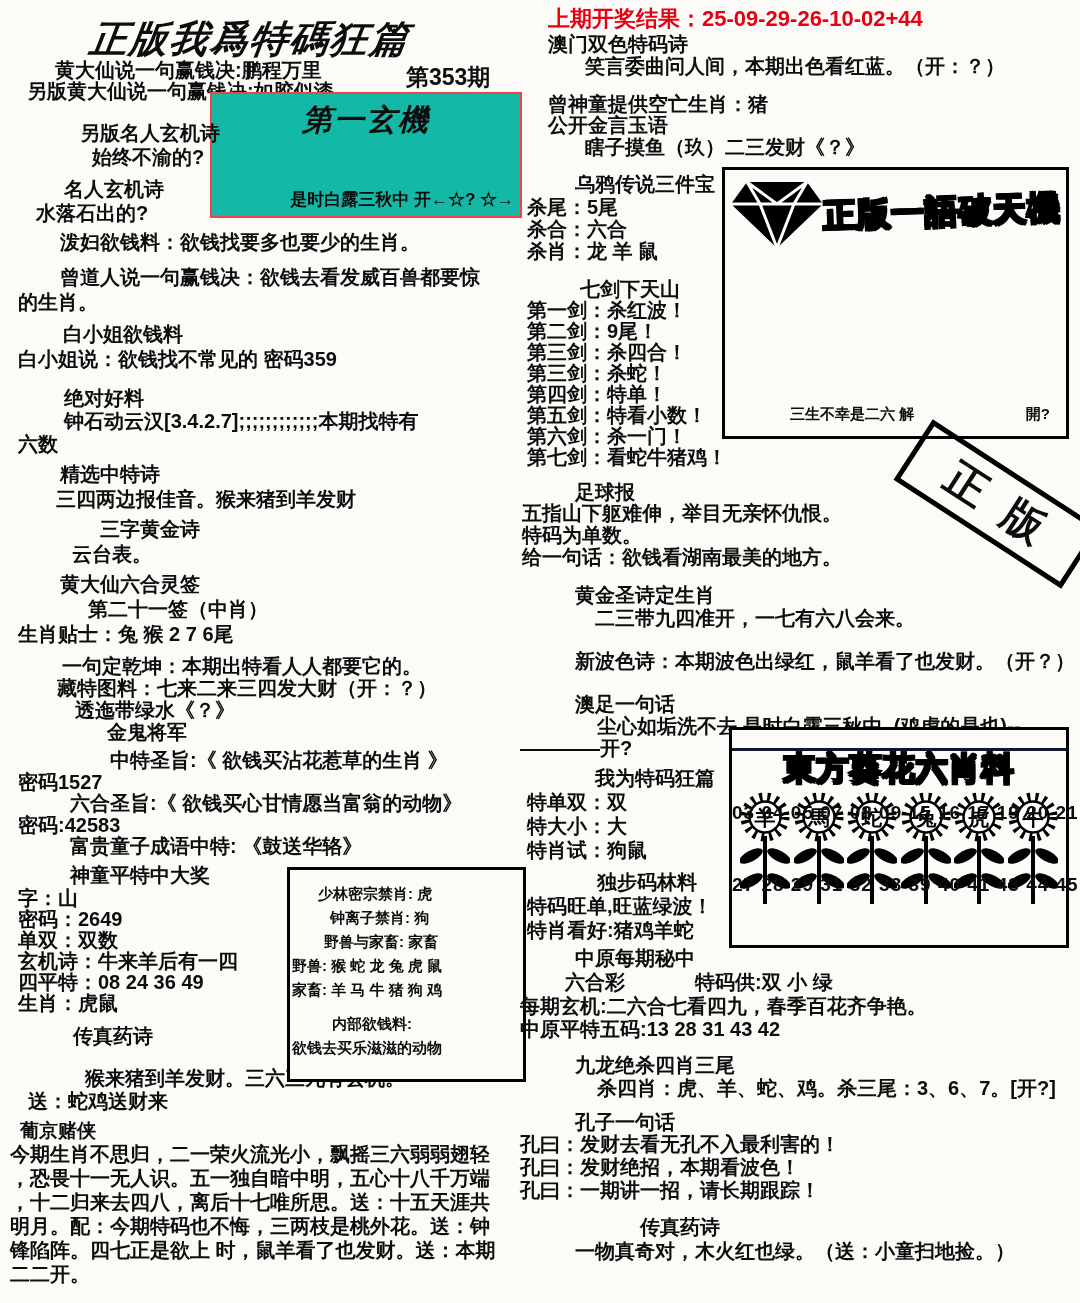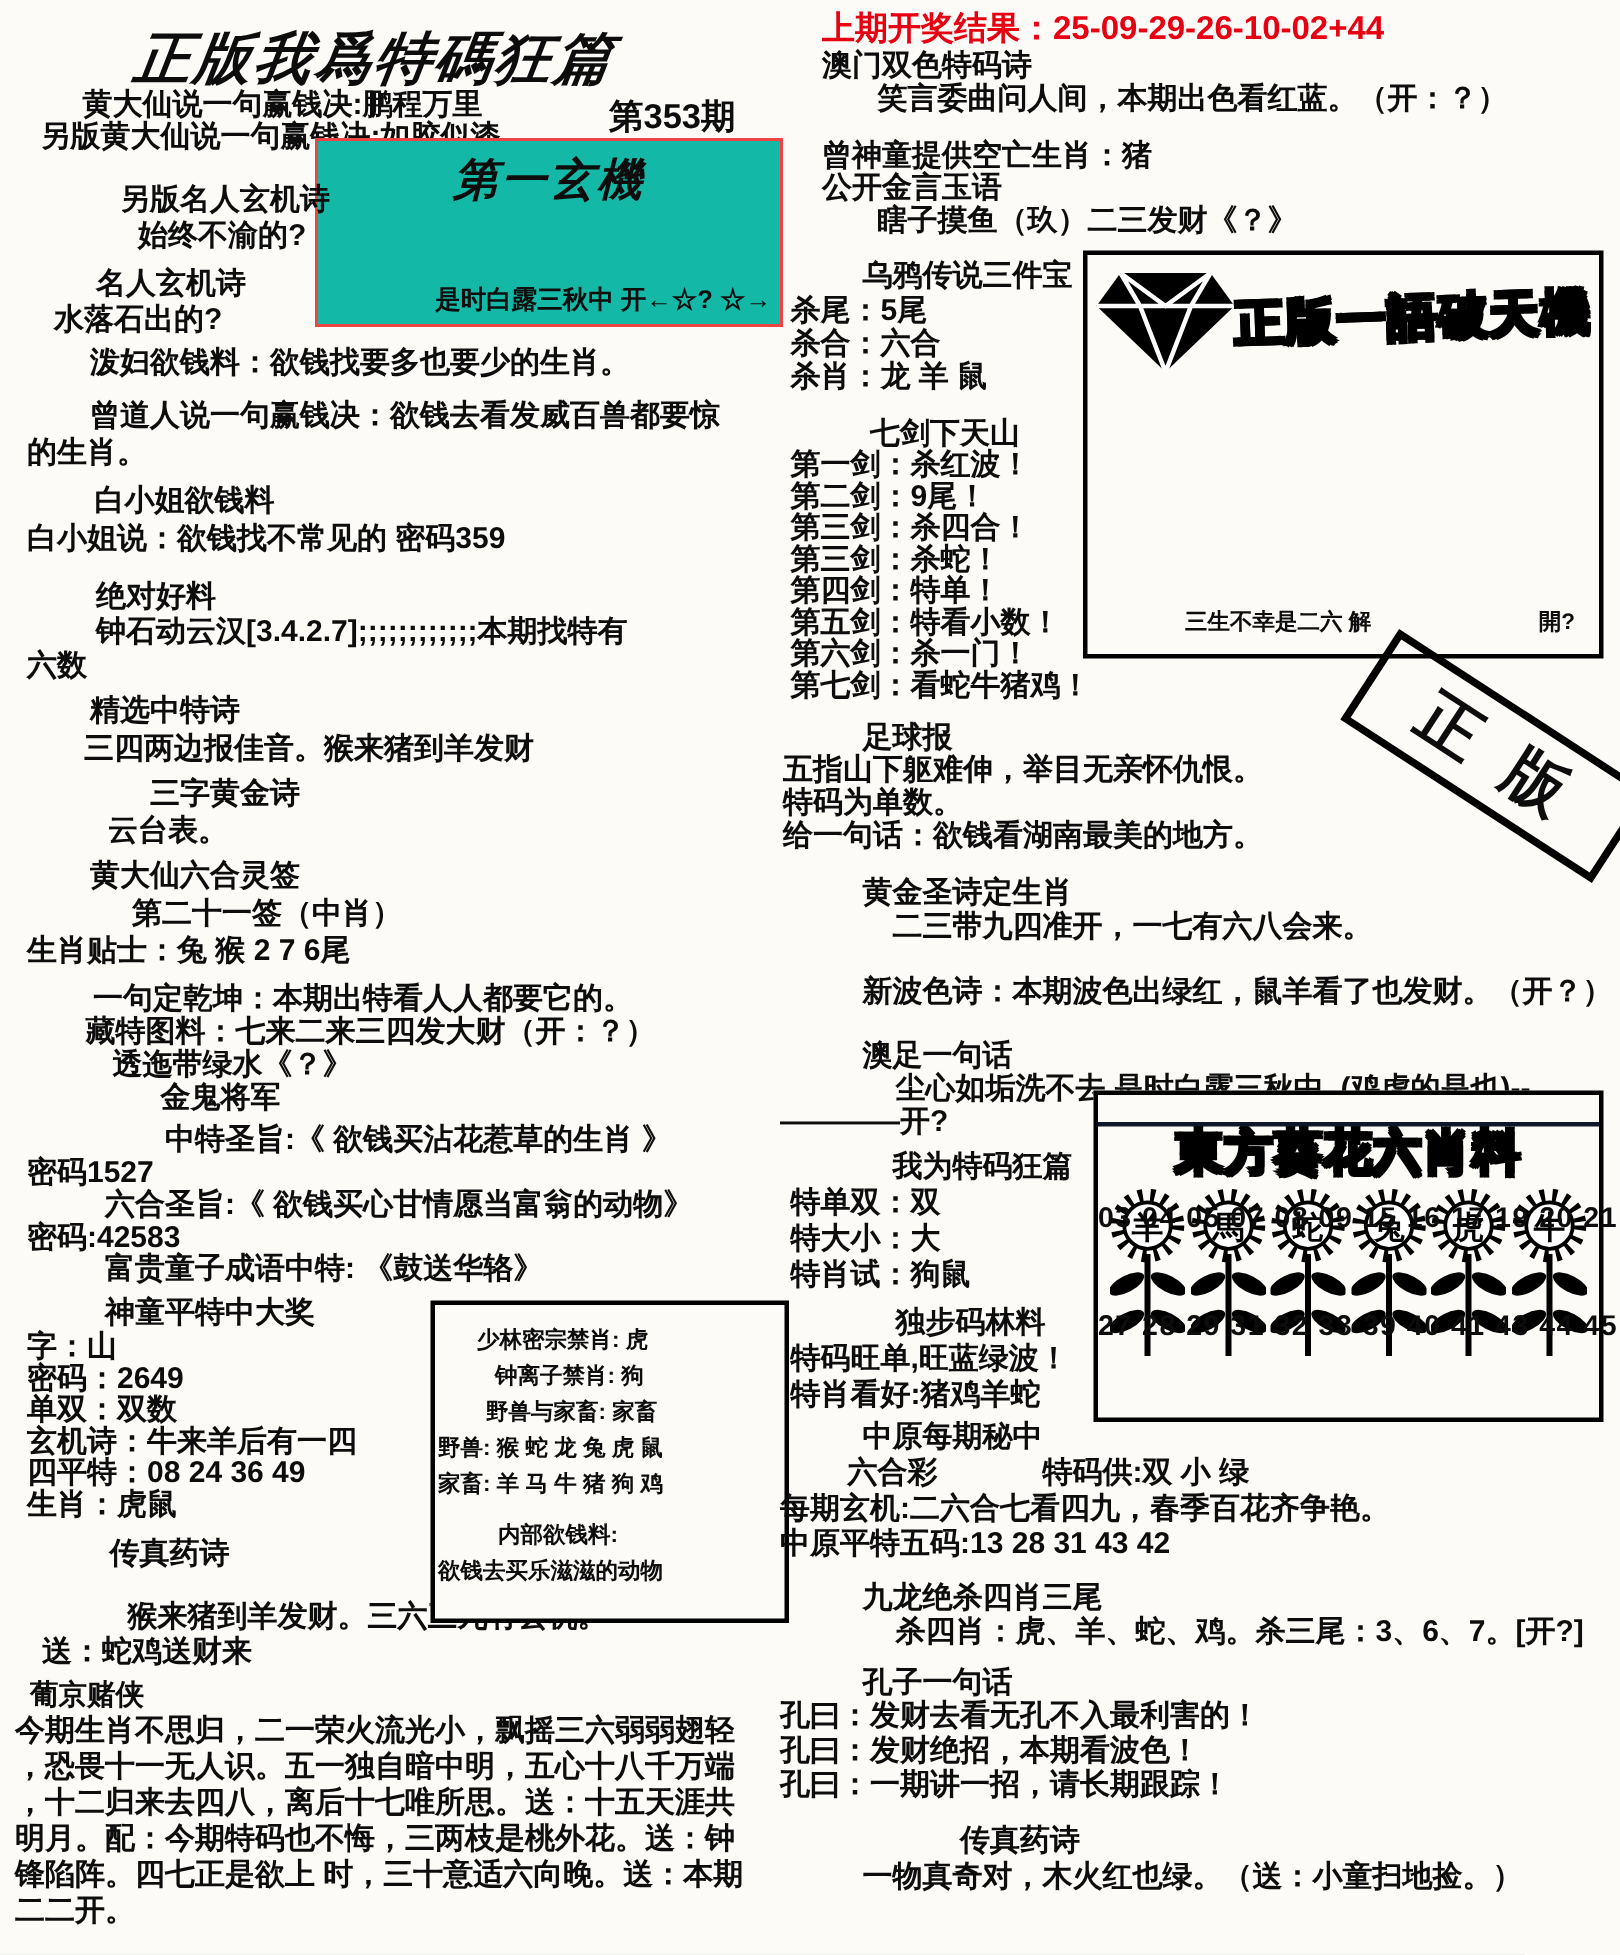--- a/index.html
+++ b/index.html
@@ -116,21 +116,21 @@
   <div class="abs t20 line" style="left:73px;top:1024px">传真药诗</div>
   <div class="abs t20 line" style="left:85px;top:1066px">猴来猪到羊发财。三六三九有玄机。</div>
   <div class="abs t20 line" style="left:28px;top:1089px">送：蛇鸡送财来</div>
 
   <div class="abs t19 line" style="left:10px;top:1120px">葡京赌侠</div>
   <div class="abs para" style="left:10px;top:1142px;width:508px">
     <div>今期生肖不思归，二一荣火流光小，飘摇三六弱弱翅轻</div>
     <div>，恐畏十一无人识。五一独自暗中明，五心十八千万端</div>
     <div>，十二归来去四八，离后十七唯所思。送：十五天涯共</div>
     <div>明月。配：今期特码也不悔，三两枝是桃外花。送：钟</div>
-    <div>锋陷阵。四七正是欲上 时，三十意适六向晚。送：本期</div>
+    <div>锋陷阵。四七正是欲上 时，鼠羊看了也发财。送：本期</div>
     <div>二二开。</div>
   </div>
 
   <div class="abs box shaolin" style="left:287px;top:867px;width:233px;height:197px">
     <div class="line" style="padding-left:28px">少林密宗禁肖: 虎</div>
     <div class="line" style="padding-left:40px">钟离子禁肖: 狗</div>
     <div class="line" style="padding-left:34px">野兽与家畜: 家畜</div>
     <div class="line" style="padding-left:2px">野兽: 猴 蛇 龙 兔 虎 鼠</div>
     <div class="line" style="padding-left:2px">家畜: 羊 马 牛 猪 狗 鸡</div>
     <div class="line" style="padding-left:42px;margin-top:10px">内部欲钱料:</div>

